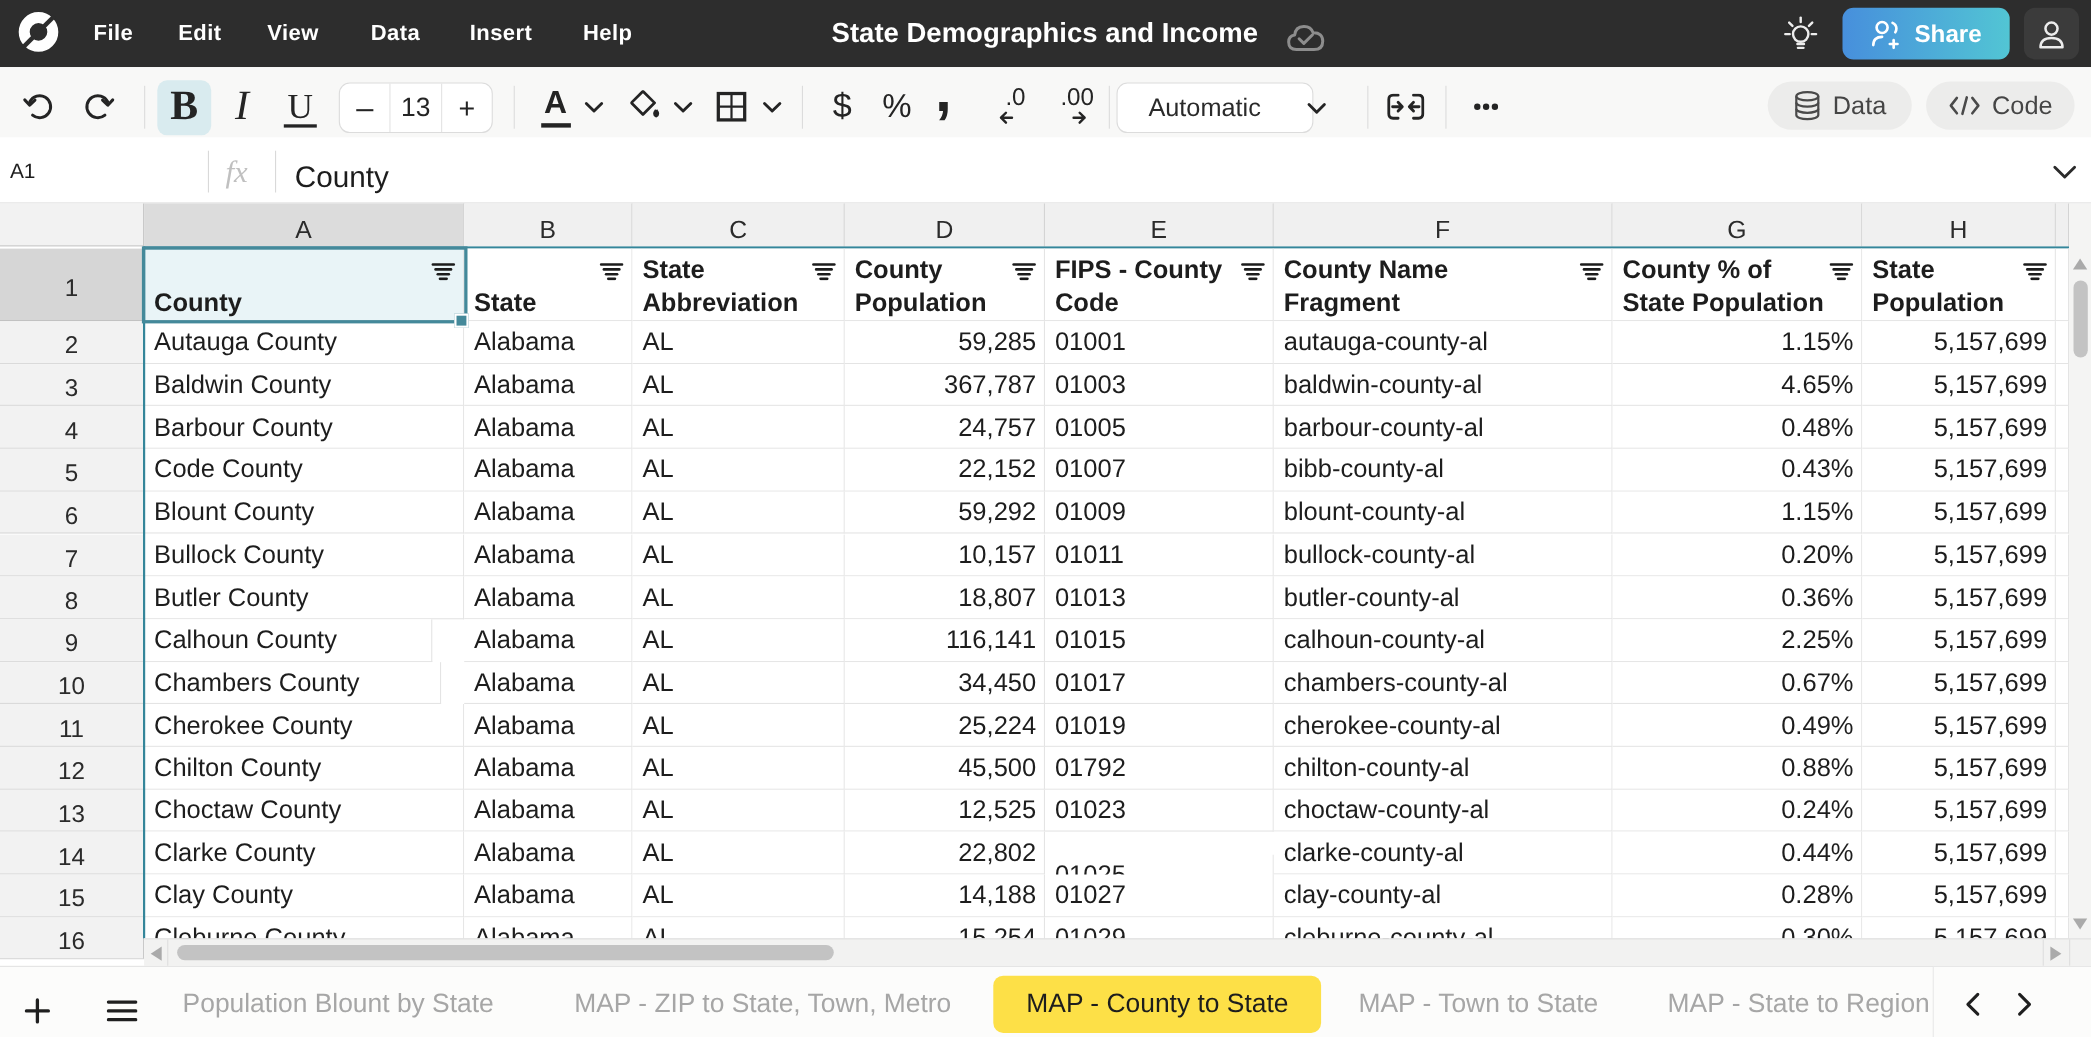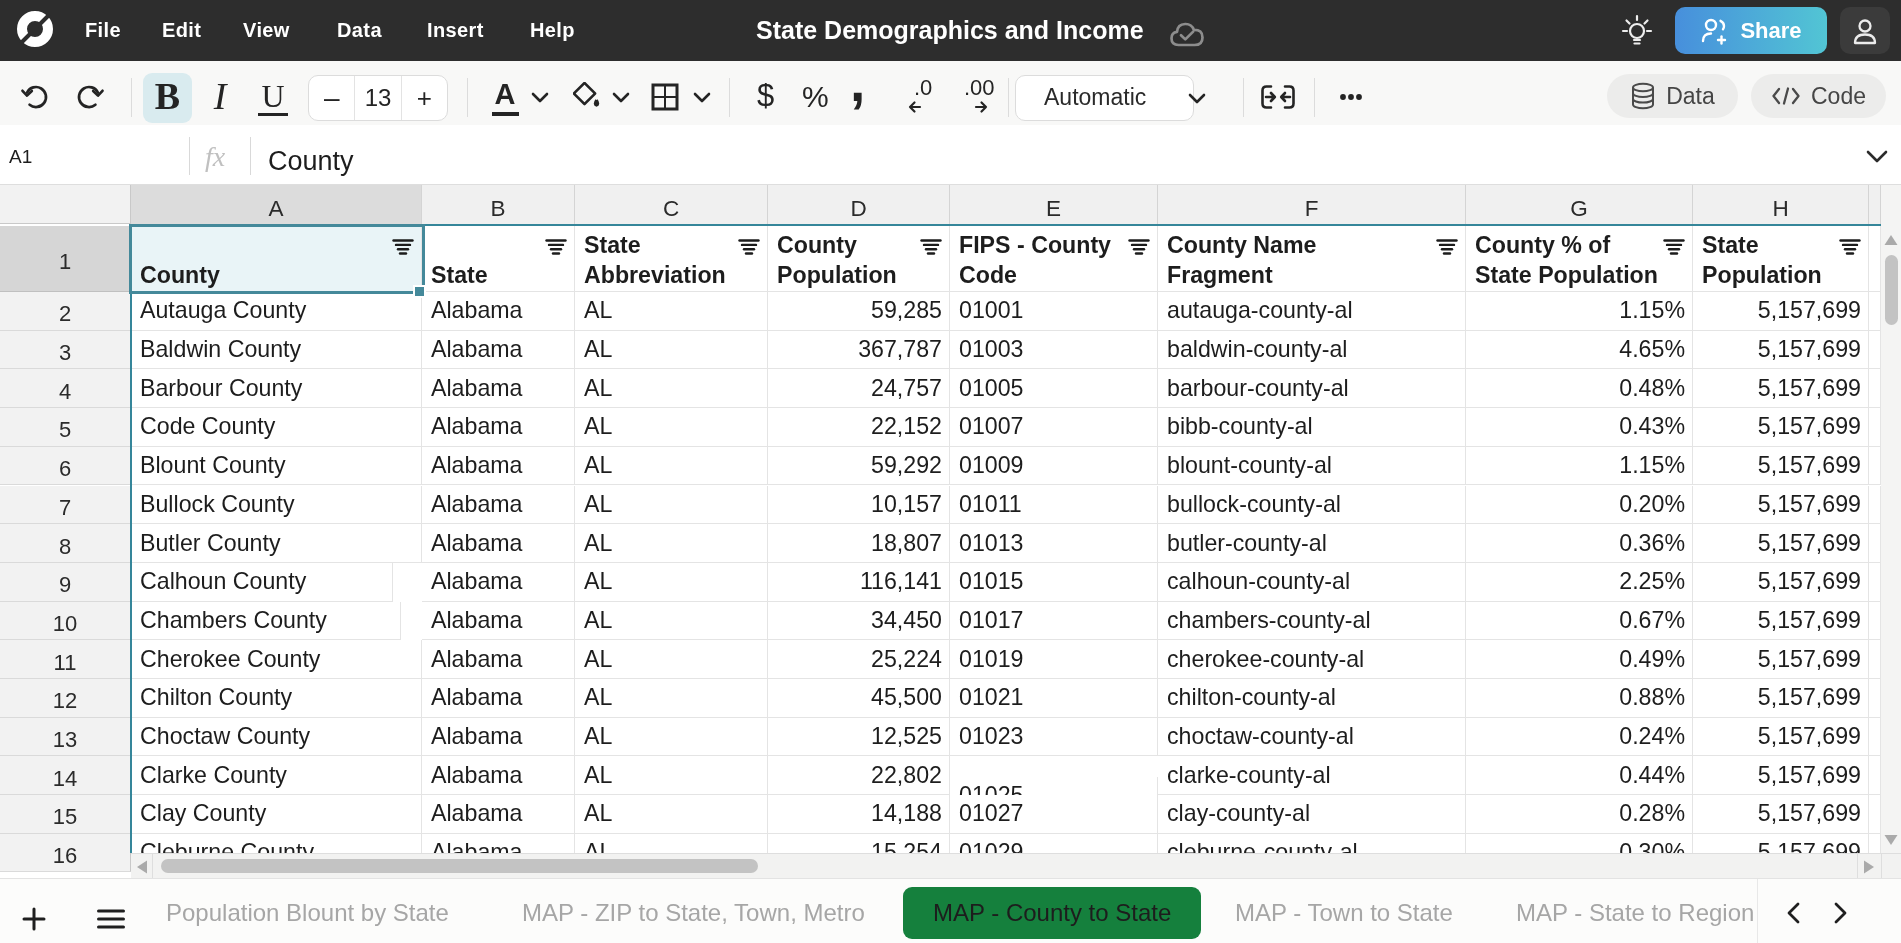--- a/index.html
+++ b/index.html
@@ -36,21 +36,21 @@
 .flt{position:absolute;right:7px;top:13px}
 #selbox{position:absolute;left:129px;top:224px;width:296px;height:70px;border:3px solid #44899a;pointer-events:none}
 #selhandle{position:absolute;left:413px;top:285px;width:13px;height:13px;background:#44899a;border:2px solid #fff}
 #vsb{position:absolute;left:1881px;top:185px;width:20px;height:668px;background:#f4f4f3}
 #vthumb{position:absolute;left:1885px;top:255px;width:13px;height:70px;border-radius:7px;background:#c3c3c3}
 #hsb{position:absolute;left:131px;top:853px;width:1770px;height:25px;background:#f2f2f1;border-top:1px solid #dedede}
 #hthumb{position:absolute;left:30px;top:5px;width:597px;height:14px;border-radius:7px;background:#c3c3c3}
 .sbline{position:absolute;top:0;width:1px;height:25px;background:#dedede}
 #tabbar{position:absolute;left:0;top:878px;width:1901px;height:65px;background:#fcfcfb;border-top:1px solid #e3e3e3}
 .tab{position:absolute;top:887px;height:52px;border-radius:9px;display:flex;align-items:center;white-space:nowrap;font-size:24px;color:#a6a6a6;padding:0 30px}
-.tab.active{background:#15803d;color:#1d1d1d}
+.tab.active{background:#fde047;color:#1d1d1d}
 #tabcover{position:absolute;left:1757px;top:879px;width:144px;height:64px;background:#fcfcfb;border-left:1px solid #e8e8e8}
 svg{display:block}
 </style></head><body>
 <div id="app">
 
 <div id="topbar"></div>
 <svg class="abs" style="left:16px;top:10px" width="38" height="38" viewBox="0 0 38 38">
 <circle cx="19" cy="19" r="13" fill="none" stroke="#fff" stroke-width="10"></circle>
 <g stroke="#2d2d2d" stroke-width="4">
 <line x1="21.5" y1="16.5" x2="33.5" y2="4.5"></line>
@@ -615,21 +615,21 @@
 <div class="cell" style="left:422px;top:679.0px;width:153px;height:38.7px">
       <div class="tx">Alabama</div>
     </div>
 <div class="cell" style="left:575px;top:679.0px;width:193px;height:38.7px">
       <div class="tx">AL</div>
     </div>
 <div class="cell" style="left:768px;top:679.0px;width:182px;height:38.7px">
       <div class="tx r">45,500</div>
     </div>
 <div class="cell" style="left:950px;top:679.0px;width:208px;height:38.7px">
-      <div class="tx">01021</div>
+      <div class="tx">01792</div>
     </div>
 <div class="cell" style="left:1158px;top:679.0px;width:308px;height:38.7px">
       <div class="tx">chilton-county-al</div>
     </div>
 <div class="cell" style="left:1466px;top:679.0px;width:227px;height:38.7px">
       <div class="tx r">0.88%</div>
     </div>
 <div class="cell" style="left:1693px;top:679.0px;width:176px;height:38.7px">
       <div class="tx r">5,157,699</div>
     </div>

